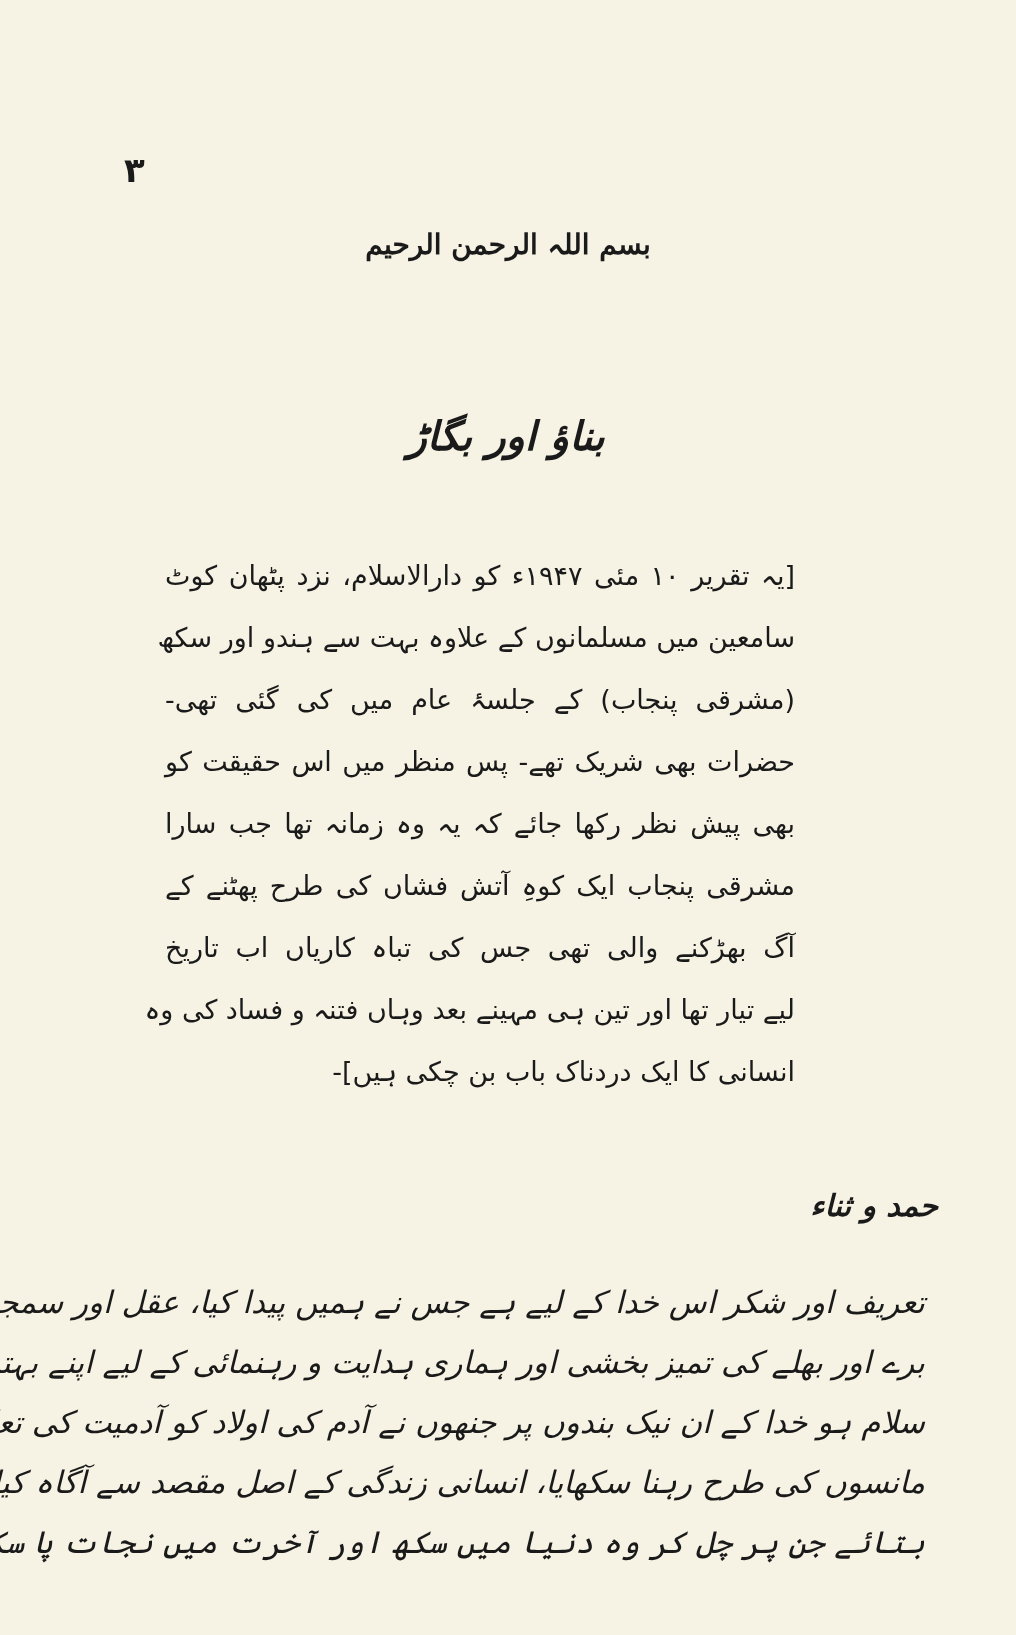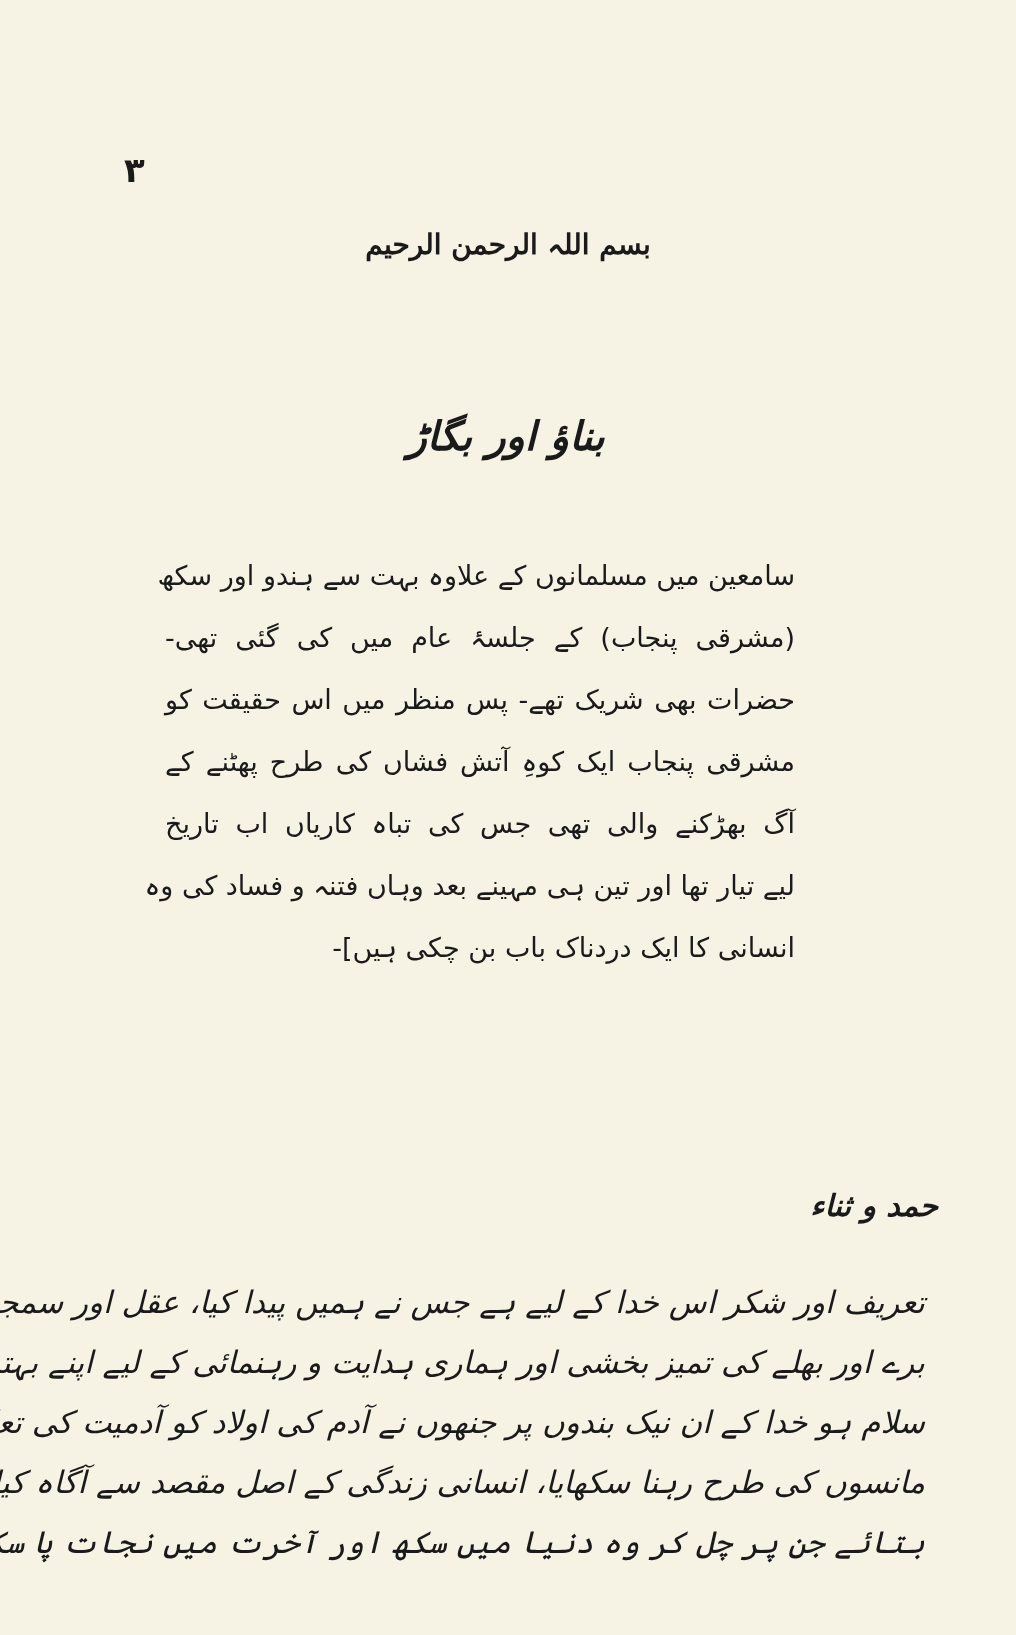--- a/index.html
+++ b/index.html
@@ -51,23 +51,25 @@
     .body-text .line.last { text-align-last: right; }
   </style>
 </head>
 <body>
 
 <div class="page-number">۳</div>
 <div class="bismillah">بسم اللہ الرحمن الرحیم</div>
 <div class="title">بناؤ اور بگاڑ</div>
 
 <div class="intro">
+  <div class="line">[یہ تقریر ۱۰ مئی ۱۹۴۷ء کو دارالاسلام، نزد پٹھان کوٹ</div>
   <div class="line">سامعین میں مسلمانوں کے علاوہ بہت سے ہندو اور سکھ</div>
   <div class="line">(مشرقی پنجاب) کے جلسۂ عام میں کی گئی تھی-</div>
   <div class="line">حضرات بھی شریک تھے- پس منظر میں اس حقیقت کو</div>
+  <div class="line">بھی پیش نظر رکھا جائے کہ یہ وہ زمانہ تھا جب سارا</div>
   <div class="line">مشرقی پنجاب ایک کوہِ آتش فشاں کی طرح پھٹنے کے</div>
   <div class="line">آگ بھڑکنے والی تھی جس کی تباہ کاریاں اب تاریخ</div>
   <div class="line">لیے تیار تھا اور تین ہی مہینے بعد وہاں فتنہ و فساد کی وہ</div>
   <div class="line last">انسانی کا ایک دردناک باب بن چکی ہیں]-</div>
 </div>
 
 <div class="section-heading">حمد و ثناء</div>
 
 <div class="body-text">
   <div class="line">تعریف اور شکر اس خدا کے لیے ہے جس نے ہمیں پیدا کیا، عقل اور سمجھ بوجھ عطا کی،</div>

